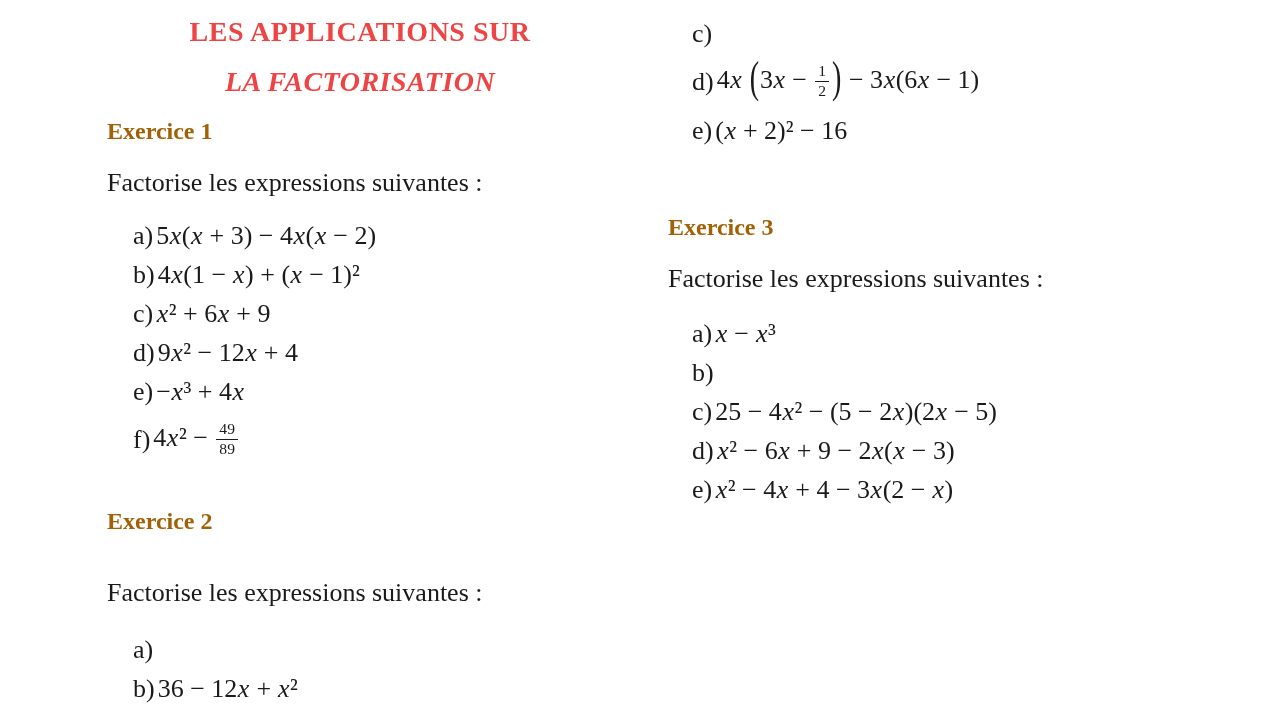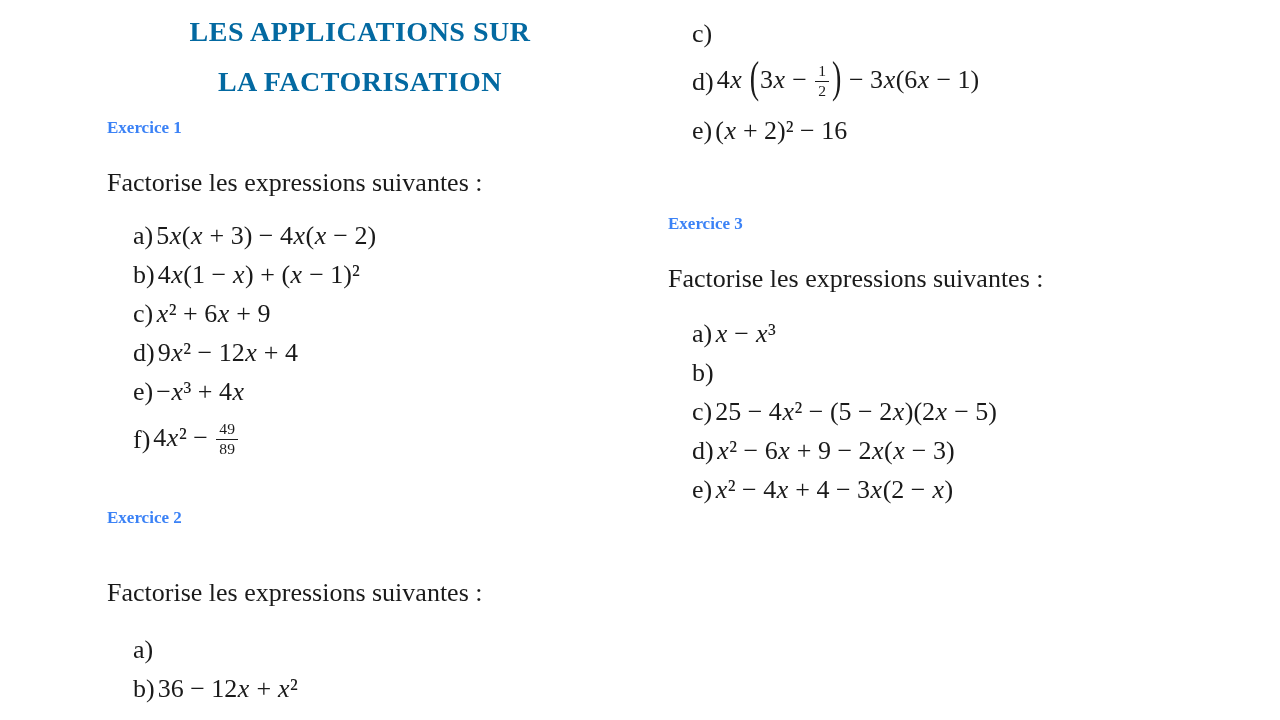--- a/index.html
+++ b/index.html
@@ -10,29 +10,29 @@
     color:#1a1a1a;
   }
   .abs { position:absolute; }
 
   .title-line {
     left:107px; width:506px;
     text-align:center;
     font-weight:bold;
     font-size:28px;
     letter-spacing:0.5px;
-    color:#0369a1;
+    color:#ef4444;
   }
   #title-line-1 { top:16px; }
-  #title-line-2 { top:66px; }
+  #title-line-2 { top:66px;font-style:italic; }
 
   .heading {
-    font-size:17px;
+    font-size:24px;
     font-weight:bold;
-    color:#3b82f6;
+    color:#a16207;
   }
   .intro {
     font-size:26px;
   }
 
   .mlist { font-size:26px; }
   .mrow {
     height:39px;
     display:flex;
     align-items:center;

